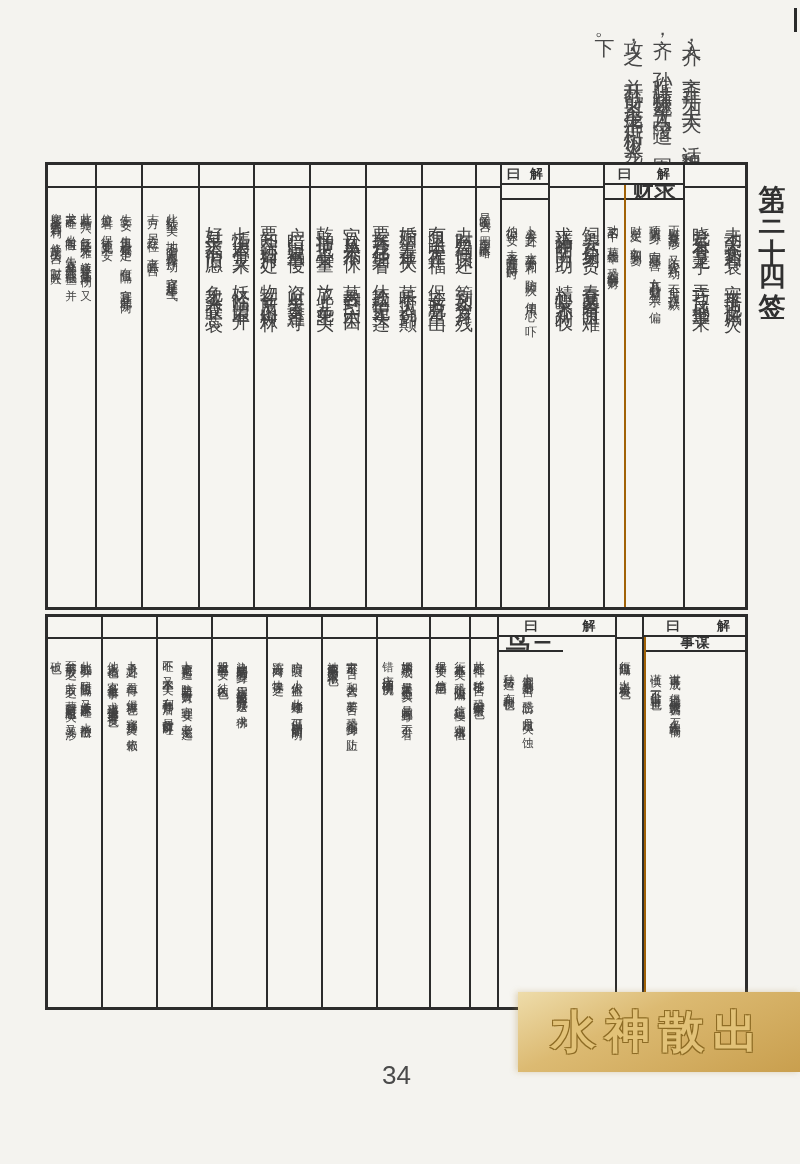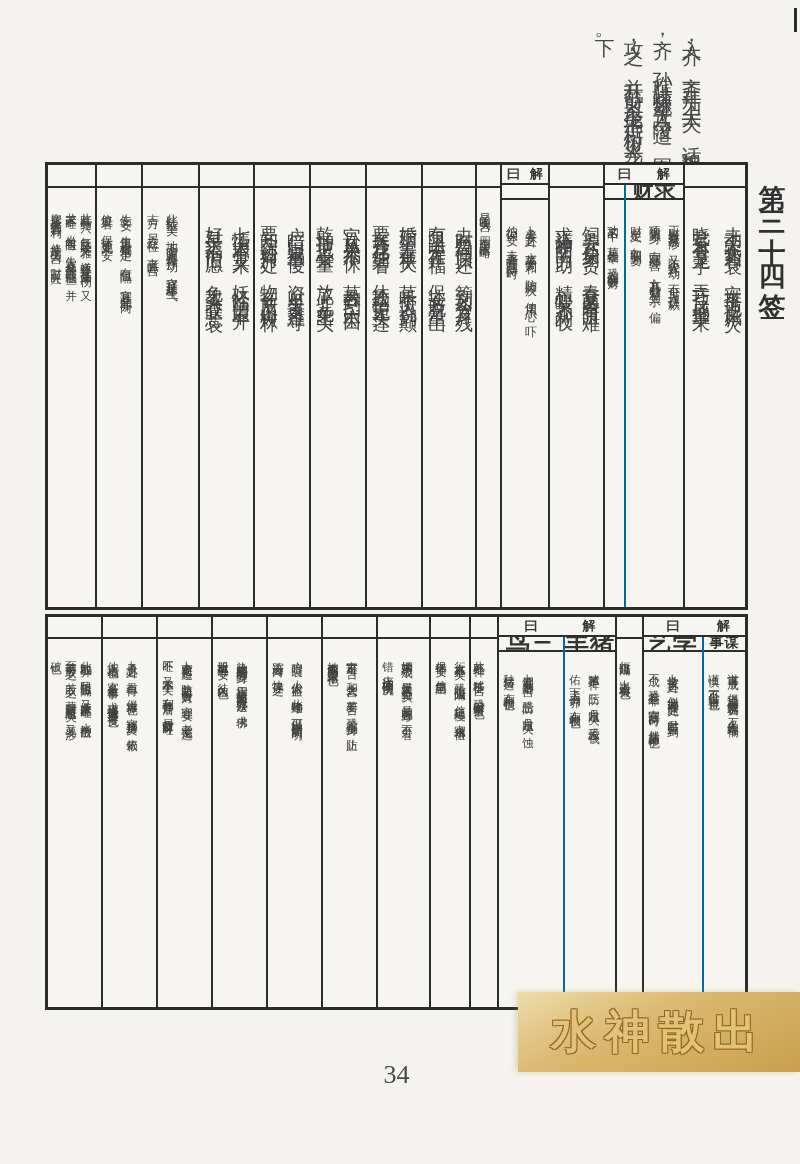--- a/index.html
+++ b/index.html
@@ -26,35 +26,35 @@
   .vhdr.big{font-size:27px;}
   .vhdr.sm{font-size:16px;letter-spacing:1px;}
   .vhdr.xs{font-size:13px;letter-spacing:0;}
   .hhdr{font-weight:bold;font-size:24px;letter-spacing:1px;color:#343434;white-space:nowrap;}
   .strip{height:20px;border-bottom:2px solid #2c2c2c;box-sizing:border-box;display:flex;
          font-size:13px;font-weight:bold;color:#343434;flex:0 0 auto;}
   .strip span{text-align:center;line-height:17px;}
   .strip .sL{flex:1;} .strip .sR{flex:1;}
   .split{flex:1;display:flex;min-height:0;}
   .subcol{display:flex;flex-direction:column;box-sizing:border-box;min-width:0;}
-  .subcol.right{border-left:2px solid #0369a1;flex:1 1 auto;}
+  .subcol.right{border-left:2px solid #a16207;flex:1 1 auto;}
   .subhdr{border-bottom:2px solid #2c2c2c;box-sizing:border-box;display:flex;
           align-items:center;justify-content:center;overflow:hidden;}
   .t1 .subhdr{height:38px;}
   .t2 .subhdr{height:44px;}
   .body{flex:1 1 auto;min-height:0;overflow:hidden;position:relative;}
   .vtext{writing-mode:vertical-rl;white-space:pre-line;height:100%;box-sizing:border-box;color:#404040;}
   .vtext.big{font-size:18px;line-height:27px;letter-spacing:5px;padding:24px 4px 0 0;}
   .vtext.big.w{line-height:32px;padding-right:4px;}
   .vtext.small{font-size:12px;line-height:19px;letter-spacing:2.5px;padding:16px 3px 0 0;}
   .vtext.dense{line-height:15px;font-size:11.5px;letter-spacing:2px;}
   .t2 .vtext.small{font-size:11.5px;line-height:19px;letter-spacing:1.5px;padding-top:13px;}
   .t2 .vtext.dense{line-height:15px;}
   .pagenum{position:absolute;top:1060px;left:45px;width:703px;text-align:center;
-           font-size:26px;color:#4a4a4a;font-family:Liberation Serif, serif;}
+           font-size:26px;color:#4a4a4a;font-family:Liberation Sans, sans-serif;}
   .stamp{position:absolute;left:518px;top:992px;width:282px;height:80px;z-index:6;
          background:linear-gradient(155deg,#eedcaa 0%,#dcba72 38%,#c99f4e 100%);
          display:flex;align-items:center;justify-content:center;box-shadow:-2px 0 6px rgba(180,150,80,.35);}
   .stamp span{font-size:45px;font-weight:bold;letter-spacing:9px;color:#e2c278;
               text-shadow:1px 1px 0 #8d6b24,-1px -1px 0 #8d6b24,1px -1px 0 #8d6b24,-1px 1px 0 #8d6b24;}
 </style>
 </head>
 <body>
 
 <div class="corner-mark"></div>
@@ -317,56 +317,38 @@
     <div class="split">
       <div class="subcol" style="width:64px">
         <div class="subhdr">
             <span class="hhdr">鸟三</span>
           </div>
         <div class="body">
             <div class="vtext small">卜饲养三鸟之卦不吉　恐防三　六月阻失　蚀
 秋后转运　有小利收也</div>
           </div>
       </div>
-      <div class="subcol right">
-        <div class="subhdr">
-            <span class="hhdr">羊猪</span>
-          </div>
-        <div class="body">
-            <div class="vtext small">猪羊不祥　防三　六月阻失　恐亏本钱
-佑　下大工力饲养　有小利收也</div>
-          </div>
-      </div>
     </div>
   </div>
 
   <div class="col" style="width:27px">
     <div class="hdr">
         <span class="vhdr sm">行舟</span>
       </div>
     <div class="body">
         <div class="vtext small dense">行舟阻隔　出入恐有失也</div>
       </div>
   </div>
 
   <div class="col" style="width:103px">
     <div class="strip">
       <span style="width:58px">曰</span>
       <span style="flex:1">解</span>
     </div>
     <div class="split">
-      <div class="subcol" style="width:58px">
-        <div class="subhdr">
-            <span class="hhdr">艺学</span>
-          </div>
-        <div class="body">
-            <div class="vtext small">卜学技艺之卦　似病龙行雨之兆　君时运未到
-不成　恐惹是非　宜守旧待时　然后从师学也</div>
-          </div>
-      </div>
       <div class="subcol right">
         <div class="subhdr">
             <span class="hhdr" style="font-size:14px">事谋</span>
           </div>
         <div class="body">
             <div class="vtext small">谋事可成　但恐成后被人诱骗　歹人生端寄祸
 谨慎　不可信直中直也</div>
           </div>
       </div>
     </div>

